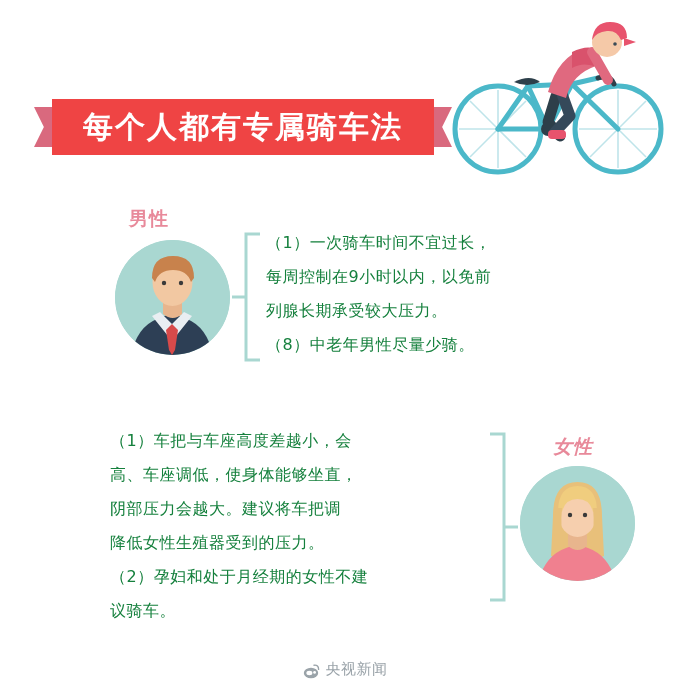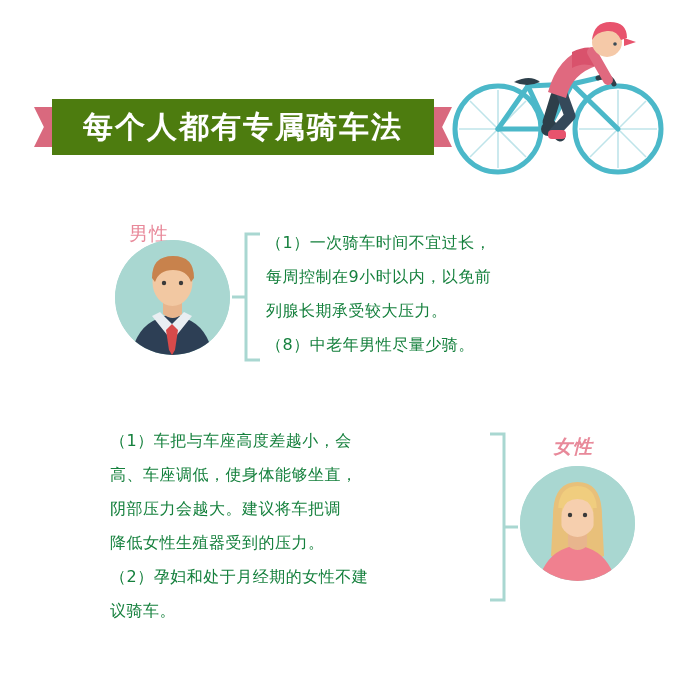--- a/index.html
+++ b/index.html
@@ -29,21 +29,21 @@
     top: 99px;
     width: 418px;
     height: 56px;
   }
   .banner-body {
     position: absolute;
     left: 18px;
     top: 0;
     width: 382px;
     height: 56px;
-    background: #4d7c0f;
+    background: #ef4444;
     display: flex;
     align-items: center;
     justify-content: center;
   }
   .banner-body .banner-text {
     color: #ffffff;
     font-size: 30px;
     font-weight: bold;
     letter-spacing: 2px;
     line-height: 1;
@@ -70,24 +70,24 @@
     left: 452px;
     top: 4px;
     width: 228px;
     height: 172px;
   }
 
   
   .male-label {
     position: absolute;
     left: 129px;
-    top: 221px;
+    top: 206px;
     color: #e8899a;
     font-size: 19px;
-    font-weight: normal;
+    font-weight: bold;
     letter-spacing: 1px;
   }
   .avatar {
     position: absolute;
     border-radius: 50%;
     overflow: hidden;
     background: #a9d7d1;
   }
   .avatar-male {
     left: 115px;
@@ -307,14 +307,25 @@
 
   <div class="text-block text-female">
     <p>（1）车把与车座高度差越小，会</p>
     <p>高、车座调低，使身体能够坐直，</p>
     <p>阴部压力会越大。建议将车把调</p>
     <p>降低女性生殖器受到的压力。</p>
     <p>（2）孕妇和处于月经期的女性不建</p>
     <p>议骑车。</p>
   </div>
 
+  <div class="footer">
+    <span class="weibo-icon">
+      <svg width="17" height="17" viewBox="0 0 17 17" xmlns="http://www.w3.org/2000/svg">
+        <ellipse cx="8" cy="10" rx="7.2" ry="5.2" fill="#9aa3a9"></ellipse>
+        <ellipse cx="6.4" cy="10" rx="3" ry="2.2" fill="#ffffff"></ellipse>
+        <circle cx="11.6" cy="9.4" r="1.4" fill="#ffffff"></circle>
+        <path d="M11 2.2 q4.6 -0.6 4.6 4.2" fill="none" stroke="#9aa3a9" stroke-width="1.4" stroke-linecap="round"></path>
+      </svg>
+    </span>
+    <span class="footer-text">央视新闻</span>
+  </div>
 
 </div>
 
 </body></html>

